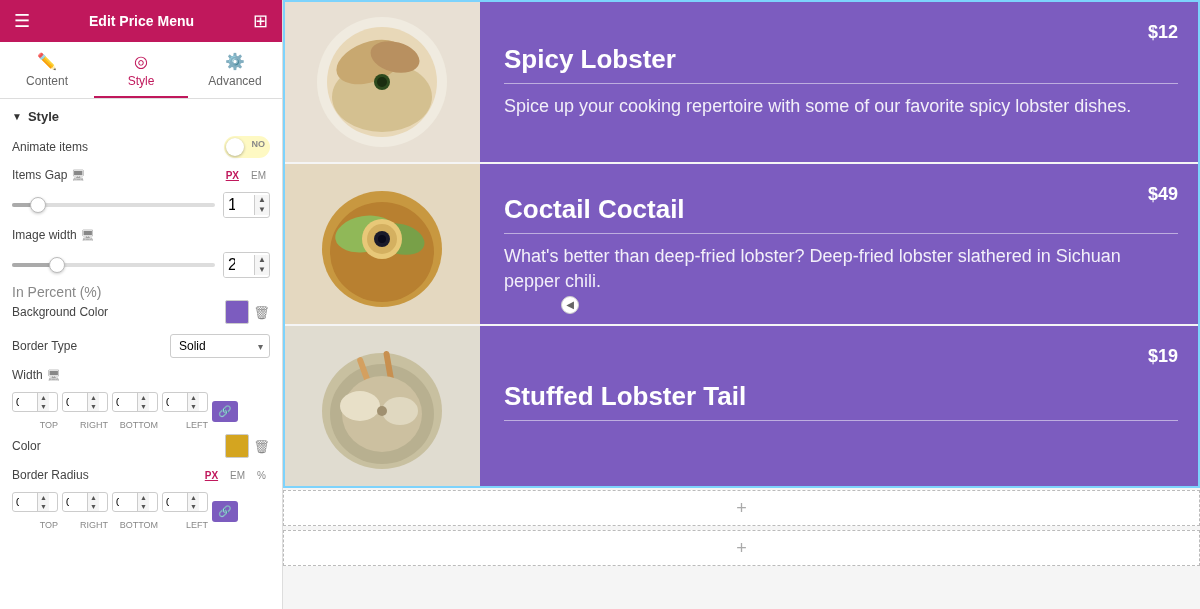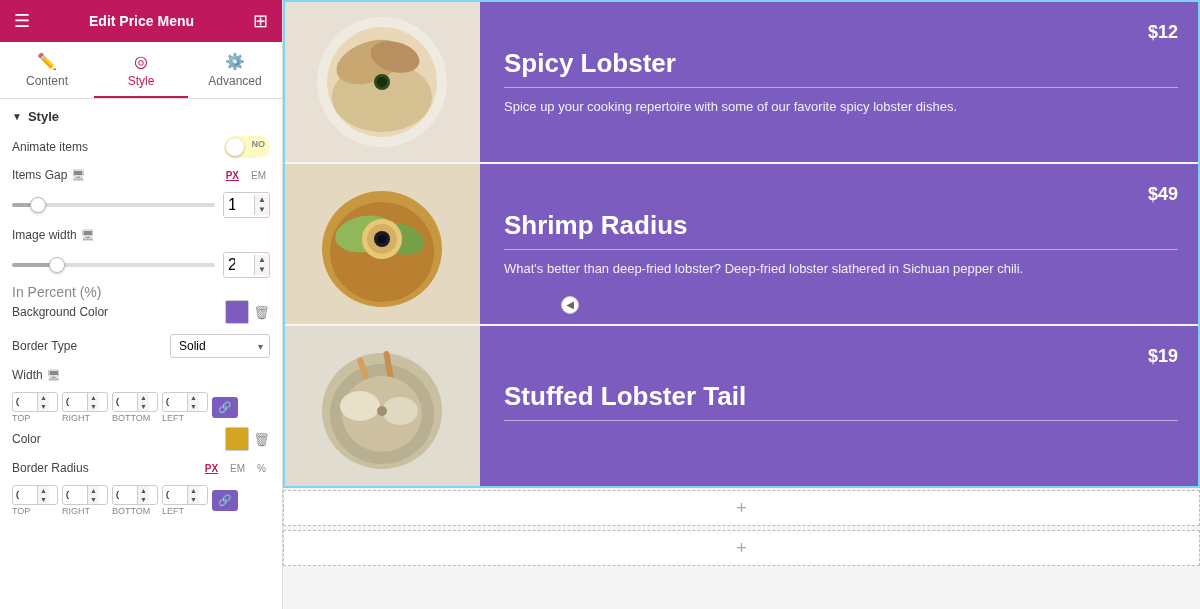--- a/index.html
+++ b/index.html
@@ -269,22 +269,22 @@
     
     .width-inputs {
       display: flex;
       gap: 4px;
       align-items: center;
       margin-bottom: 4px;
     }
     .width-input-cell {
       display: flex;
       flex-direction: column;
-      align-items: flex-start;
-      gap: 1px;
+      align-items: flex-end;
+      gap: 8px;
     }
     .mini-number {
       display: flex;
       align-items: center;
       border: 1px solid #ccc;
       border-radius: 3px;
       overflow: hidden;
       width: 46px;
     }
     .mini-number input {
@@ -389,21 +389,21 @@
       font-weight: bold;
       color: #fff;
       margin-bottom: 8px;
     }
     .menu-item-divider {
       height: 1px;
       background: rgba(255,255,255,0.5);
       margin-bottom: 10px;
     }
     .menu-item-desc {
-      font-size: 13px;
+      font-size: 18px;
       color: rgba(255,255,255,0.9);
       line-height: 1.4;
     }
     .menu-item-price {
       position: absolute;
       top: 20px;
       right: 20px;
       font-size: 18px;
       font-weight: bold;
       color: #fff;
@@ -694,21 +694,21 @@
             <ellipse cx="97" cy="88" rx="52" ry="50" fill="#b88030"></ellipse>
             <ellipse cx="80" cy="70" rx="30" ry="18" fill="#90b858" transform="rotate(-10,80,70)"></ellipse>
             <ellipse cx="115" cy="75" rx="25" ry="15" fill="#78a048" transform="rotate(15,115,75)"></ellipse>
             <circle cx="97" cy="75" r="20" fill="#e8c878"></circle>
             <circle cx="97" cy="75" r="15" fill="#d4b060"></circle>
             <circle cx="97" cy="75" r="8" fill="#1a1a2a"></circle>
             <circle cx="97" cy="75" r="4" fill="#0a0a1a"></circle>
           </svg>
         </div>
         <div class="menu-item-content">
-          <div class="menu-item-title">Shrimp Radius</div>
+          <div class="menu-item-title">Coctail Coctail</div>
           <div class="menu-item-divider"></div>
           <div class="menu-item-desc">What's better than deep-fried lobster? Deep-fried lobster slathered in Sichuan pepper chili.</div>
           <div class="menu-item-price">$49</div>
         </div>
       </div>
 
       <div class="menu-item">
         <div class="menu-item-image">
           <svg width="195" height="160" viewBox="0 0 195 160">
             <rect width="195" height="160" fill="#e0dcd0"></rect>

